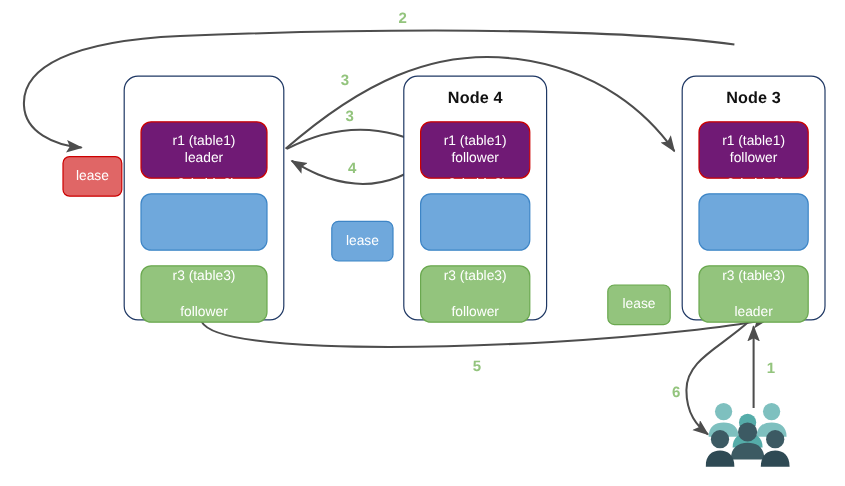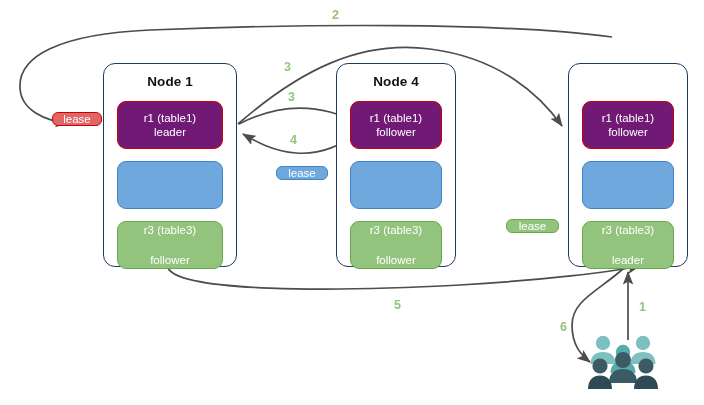--- a/index.html
+++ b/index.html
@@ -71,21 +71,22 @@
   .lease {
     position: absolute;
     box-sizing: border-box;
     border-radius: 6px;
     display: flex;
     align-items: center;
     justify-content: center;
     color: #ffffff;
     font-size: 11.5px;
     z-index: 4;
-    height: 14px;
+    height: 34px;
+    margin-top: 18px;
   }
   .lease-red   { background: #e06666; border: 1.6px solid #cc0000; }
   .lease-blue  { background: #6fa8dc; border: 1.6px solid #3d85c6; }
   .lease-green { background: #93c47d; border: 1.6px solid #6aa84f; }
 
   .edge-label {
     position: absolute;
     color: #93c47d;
     font-size: 12.5px;
     font-weight: bold;
@@ -122,21 +123,20 @@
     <path d="M 358,130 C 345,145 320,155 296,153 C 272,151 255,141 243,134" fill="none" stroke="#4d4d4d" stroke-width="1.7" marker-end="url(#ah)"></path>
 
     <path d="M 168,268 C 180,292 330,292 460,285 C 545,280 610,272 640,266" fill="none" stroke="#4d4d4d" stroke-width="1.7" marker-end="url(#ah)"></path>
 
     <path d="M 628,340 L 628,272" fill="none" stroke="#4d4d4d" stroke-width="1.7" marker-end="url(#ah)"></path>
 
     <path d="M 624,268 C 600,290 572,300 572,325 C 572,345 581,355 590,362" fill="none" stroke="#4d4d4d" stroke-width="1.7" marker-end="url(#ah)"></path>
   </svg>
 
   <div class="node-box" style="left:103px; top:63px; width:134px; height:204px;">
-    <div class="node-title">Node 1</div>
     <div class="replica rep-red r-row1">
       <span class="l1">r1 (table1)</span>
       <span class="l2">leader</span>
     </div>
     <div class="replica rep-blue r-row2">
       <span class="l1">r2 (table2)</span>
       <span class="l2">follower</span>
     </div>
     <div class="replica rep-green r-row3">
       <span class="l1">r3 (table3)</span>
@@ -154,20 +154,21 @@
       <span class="l1">r2 (table2)</span>
       <span class="l2">leader</span>
     </div>
     <div class="replica rep-green r-row3">
       <span class="l1">r3 (table3)</span>
       <span class="l2">follower</span>
     </div>
   </div>
 
   <div class="node-box" style="left:568px; top:63px; width:120px; height:204px;">
+    <div class="node-title">Node 3</div>
     <div class="replica rep-red r-row1">
       <span class="l1">r1 (table1)</span>
       <span class="l2">follower</span>
     </div>
     <div class="replica rep-blue r-row2">
       <span class="l1">r2 (table2)</span>
       <span class="l2">follower</span>
     </div>
     <div class="replica rep-green r-row3">
       <span class="l1">r3 (table3)</span>

